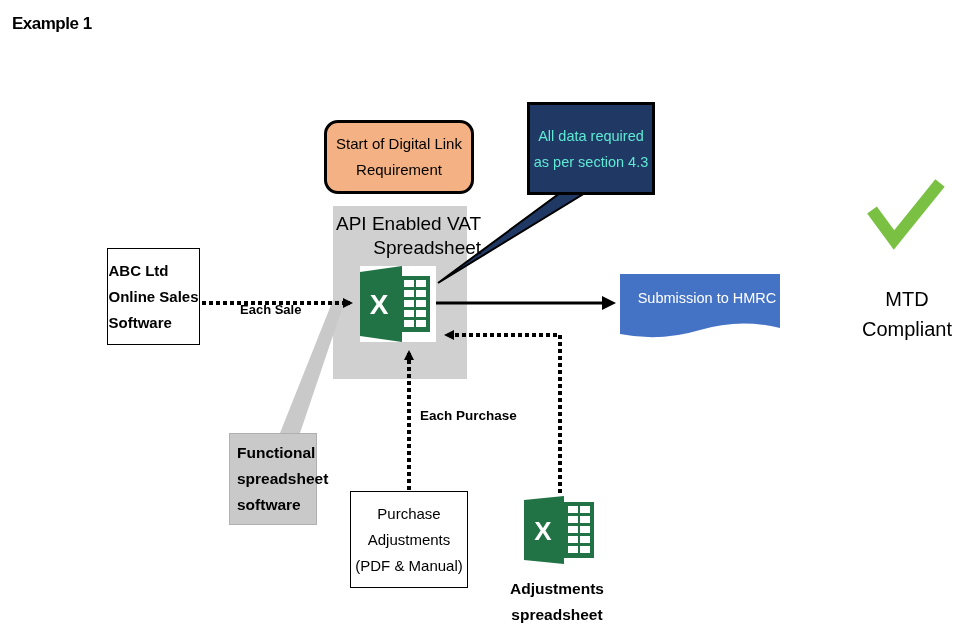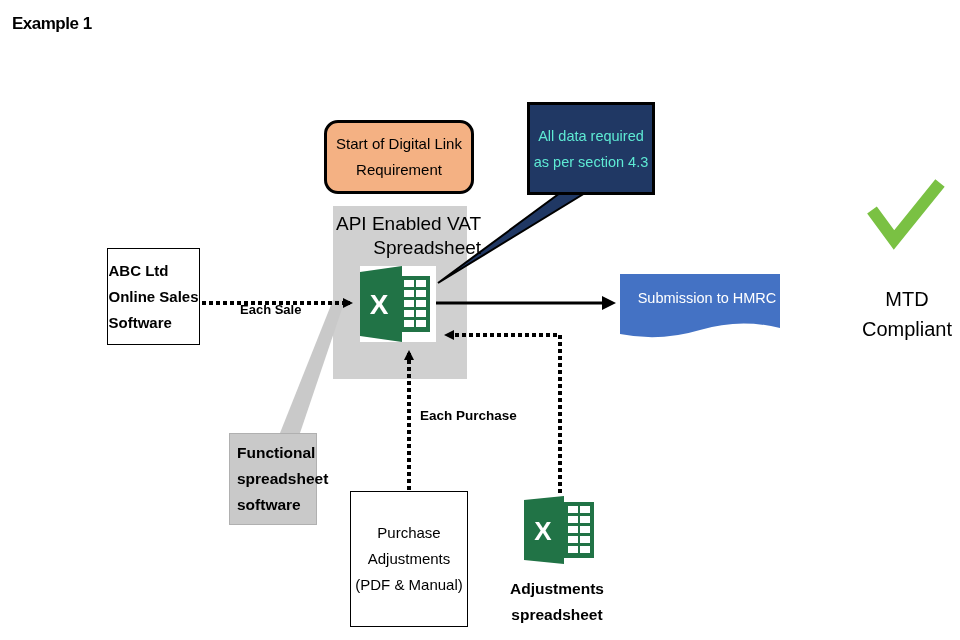--- a/index.html
+++ b/index.html
@@ -14,21 +14,21 @@
   .box-orange { left:324px; top:120px; width:150px; height:74px; border:3px solid #000; border-radius:14px;
              background:#f4b183; display:flex; align-items:center; justify-content:center;
              font-size:15px; line-height:26px; box-sizing:border-box; }
   .box-dark { left:527px; top:102px; width:128px; height:93px; border:3px solid #000; background:#203864; color:#5eead4;
              display:flex; align-items:center; justify-content:center; font-size:14.5px; line-height:26px; box-sizing:border-box; }
   .lbl-api { left:336px; top:212px; font-size:19px; font-weight:normal; text-align:right; line-height:24px; }
   .lbl-each-sale { left:240px; top:302px; font-size:13px; font-weight:bold; }
   .lbl-each-purchase { left:420px; top:408px; font-size:13.5px; font-weight:bold; }
   .box-func { left:229px; top:433px; width:88px; height:92px; background:#c9c9c9; border:1px solid #b0b0b0;
              font-size:15.5px; font-weight:bold; line-height:26px; text-align:left; padding-left:7px; padding-top:6px; box-sizing:border-box; }
-  .box-purchase { left:350px; top:491px; width:118px; height:136px; border:1px solid #000; background:#fff;
+  .box-purchase { left:350px; top:491px; width:118px; height:97px; border:1px solid #000; background:#fff;
              display:flex; align-items:center; justify-content:center; font-size:15px; line-height:26px; box-sizing:border-box; }
   .lbl-adj { left:505px; top:576px; width:104px; font-size:15.5px; font-weight:bold; line-height:26px; }
   .lbl-hmrc { left:620px; top:290px; width:160px; font-size:14.5px; color:#fff;padding-left:7px; }
   .lbl-mtd { left:852px; top:284px; width:110px; font-size:20px; line-height:30px; }
 </style>
 </head>
 <body>
 
 <div class="abs title">Example 1</div>
 

